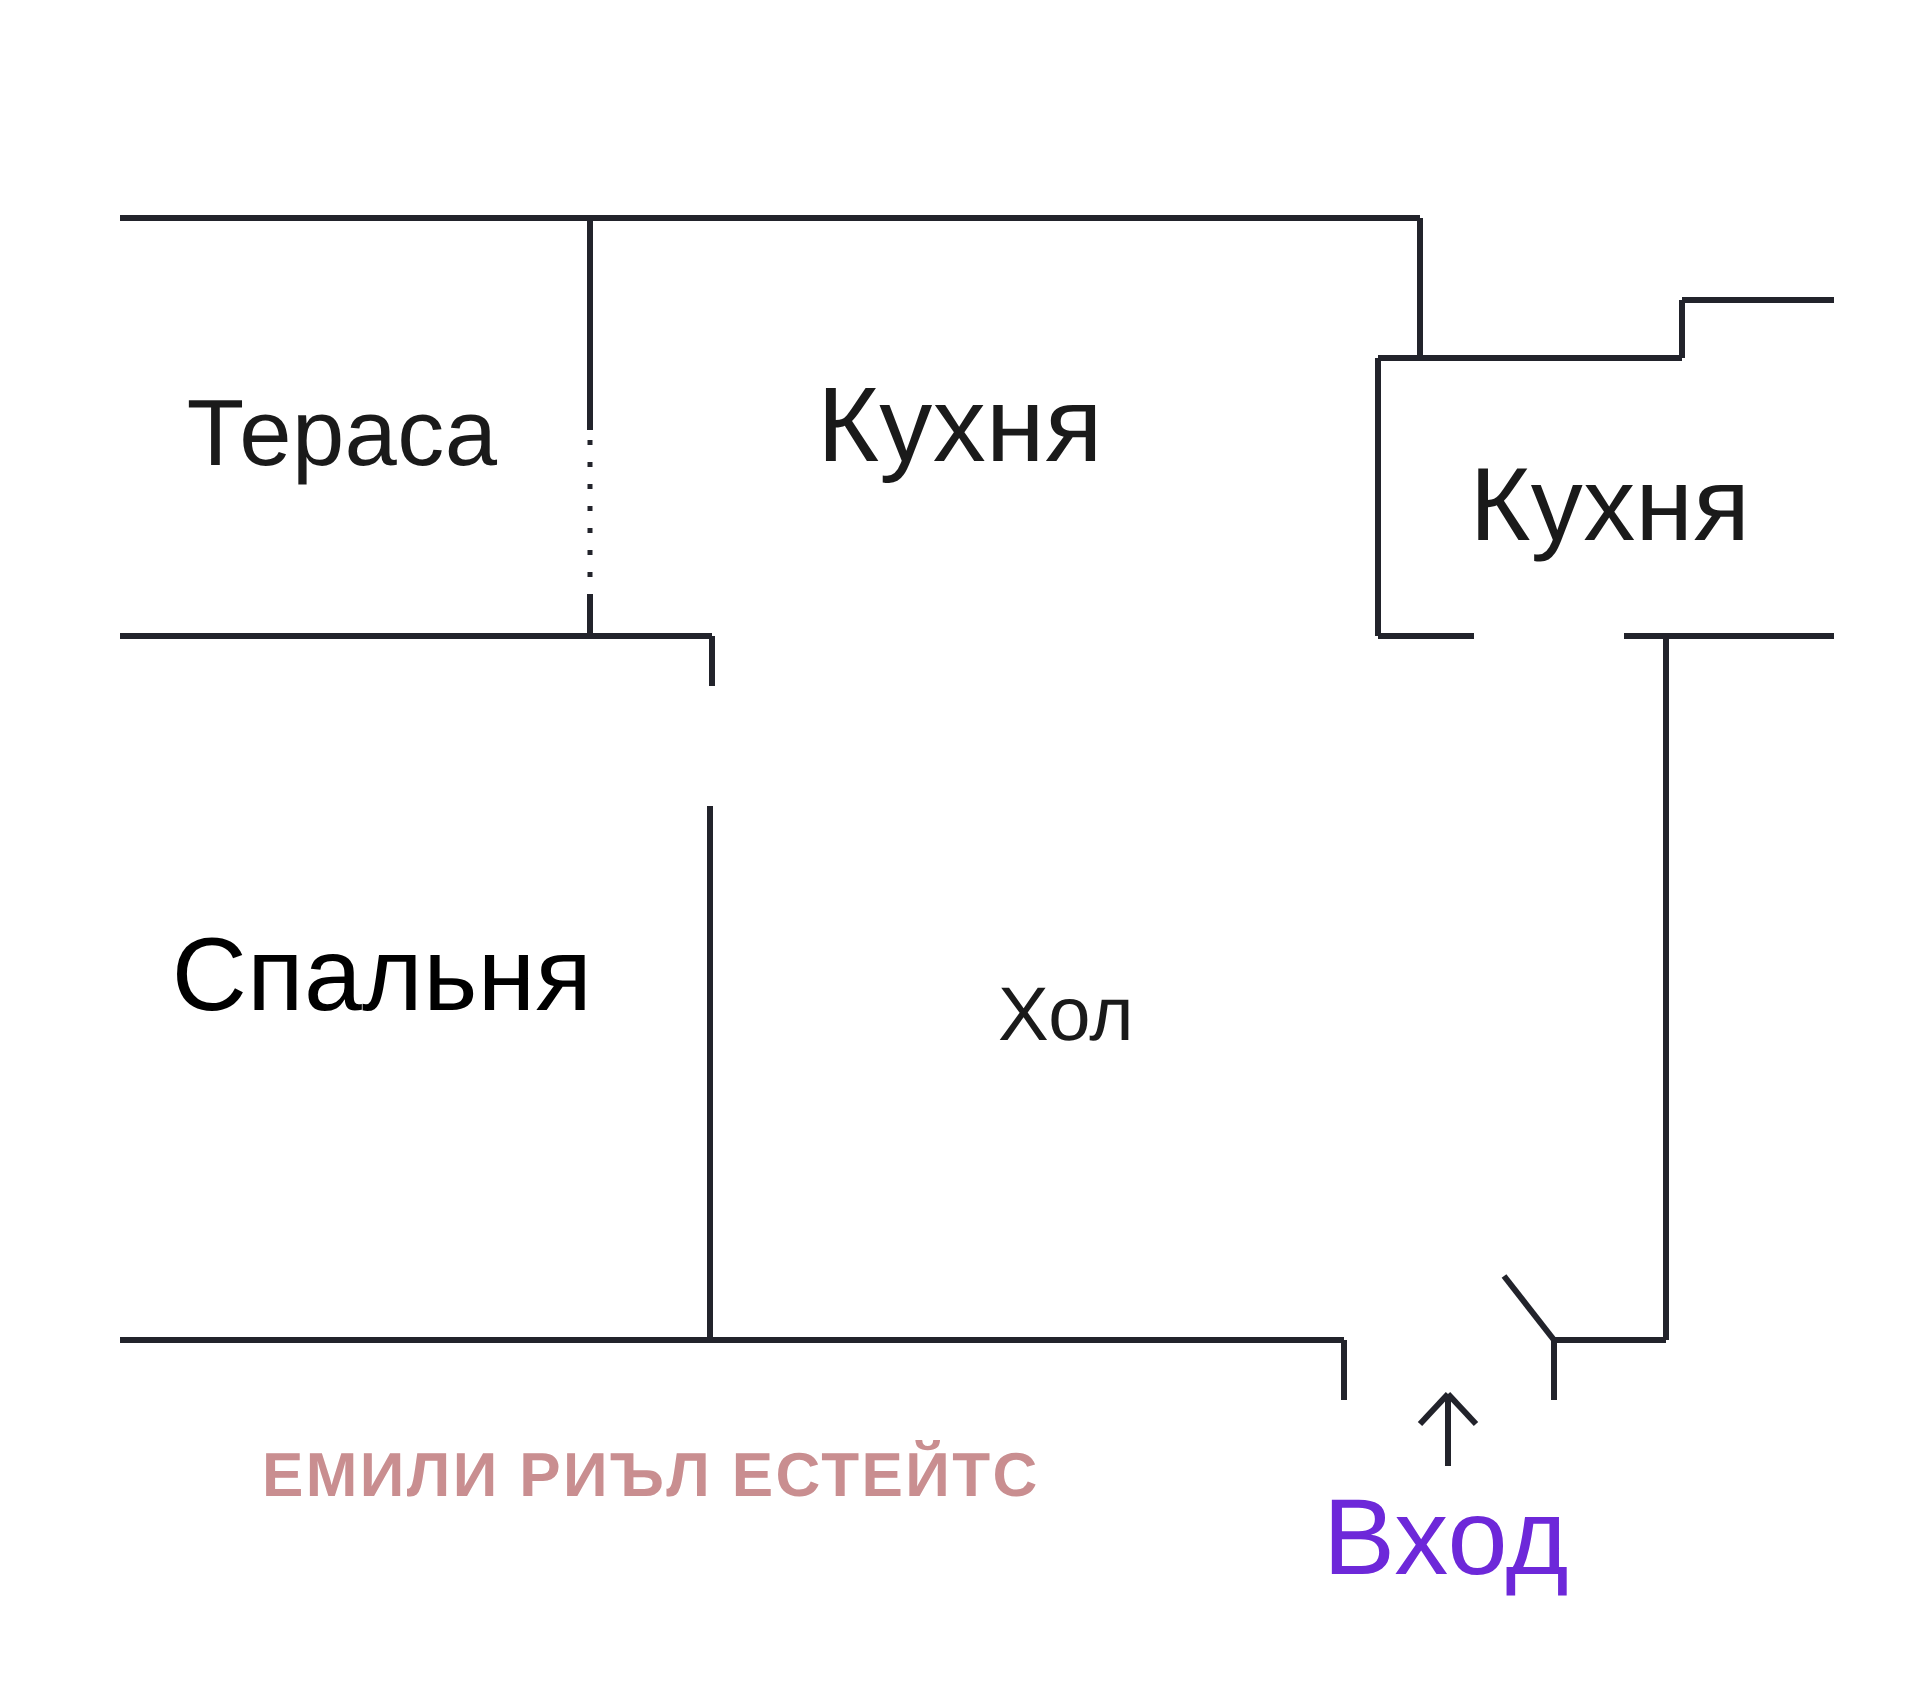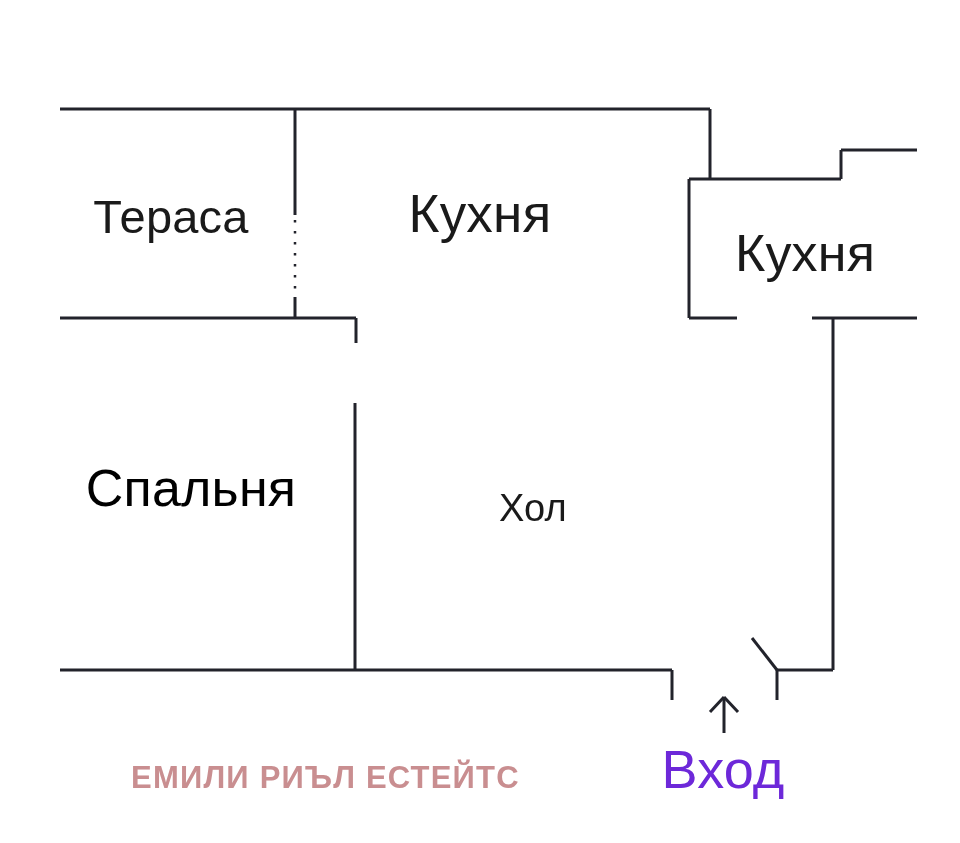--- a/index.html
+++ b/index.html
@@ -27,21 +27,20 @@
   #label-hall     { left: 533px; top: 488px; font-size: 38px; margin-top: 20px; }
   #label-entrance { left: 723px; top: 769px; font-size: 54px; }
   .watermark {
     position: absolute;
     left: 131px; top: 722px;
     font-size: 31px;
     font-weight: bold;
     letter-spacing: 1.2px;
     line-height: 1;
     white-space: nowrap;
-    margin-top: 40px;
   }
 </style>
 </head>
 <body style="background: rgb(255, 255, 255);">
 
 <div class="stage">
   <svg class="plan" width="960" height="843" viewBox="0 0 960 843">
     <g>
         <line x1="60" y1="109" x2="710" y2="109" stroke="#22232b" stroke-width="3"></line>
         <line x1="295" y1="109" x2="295" y2="215" stroke="#22232b" stroke-width="3"></line>

